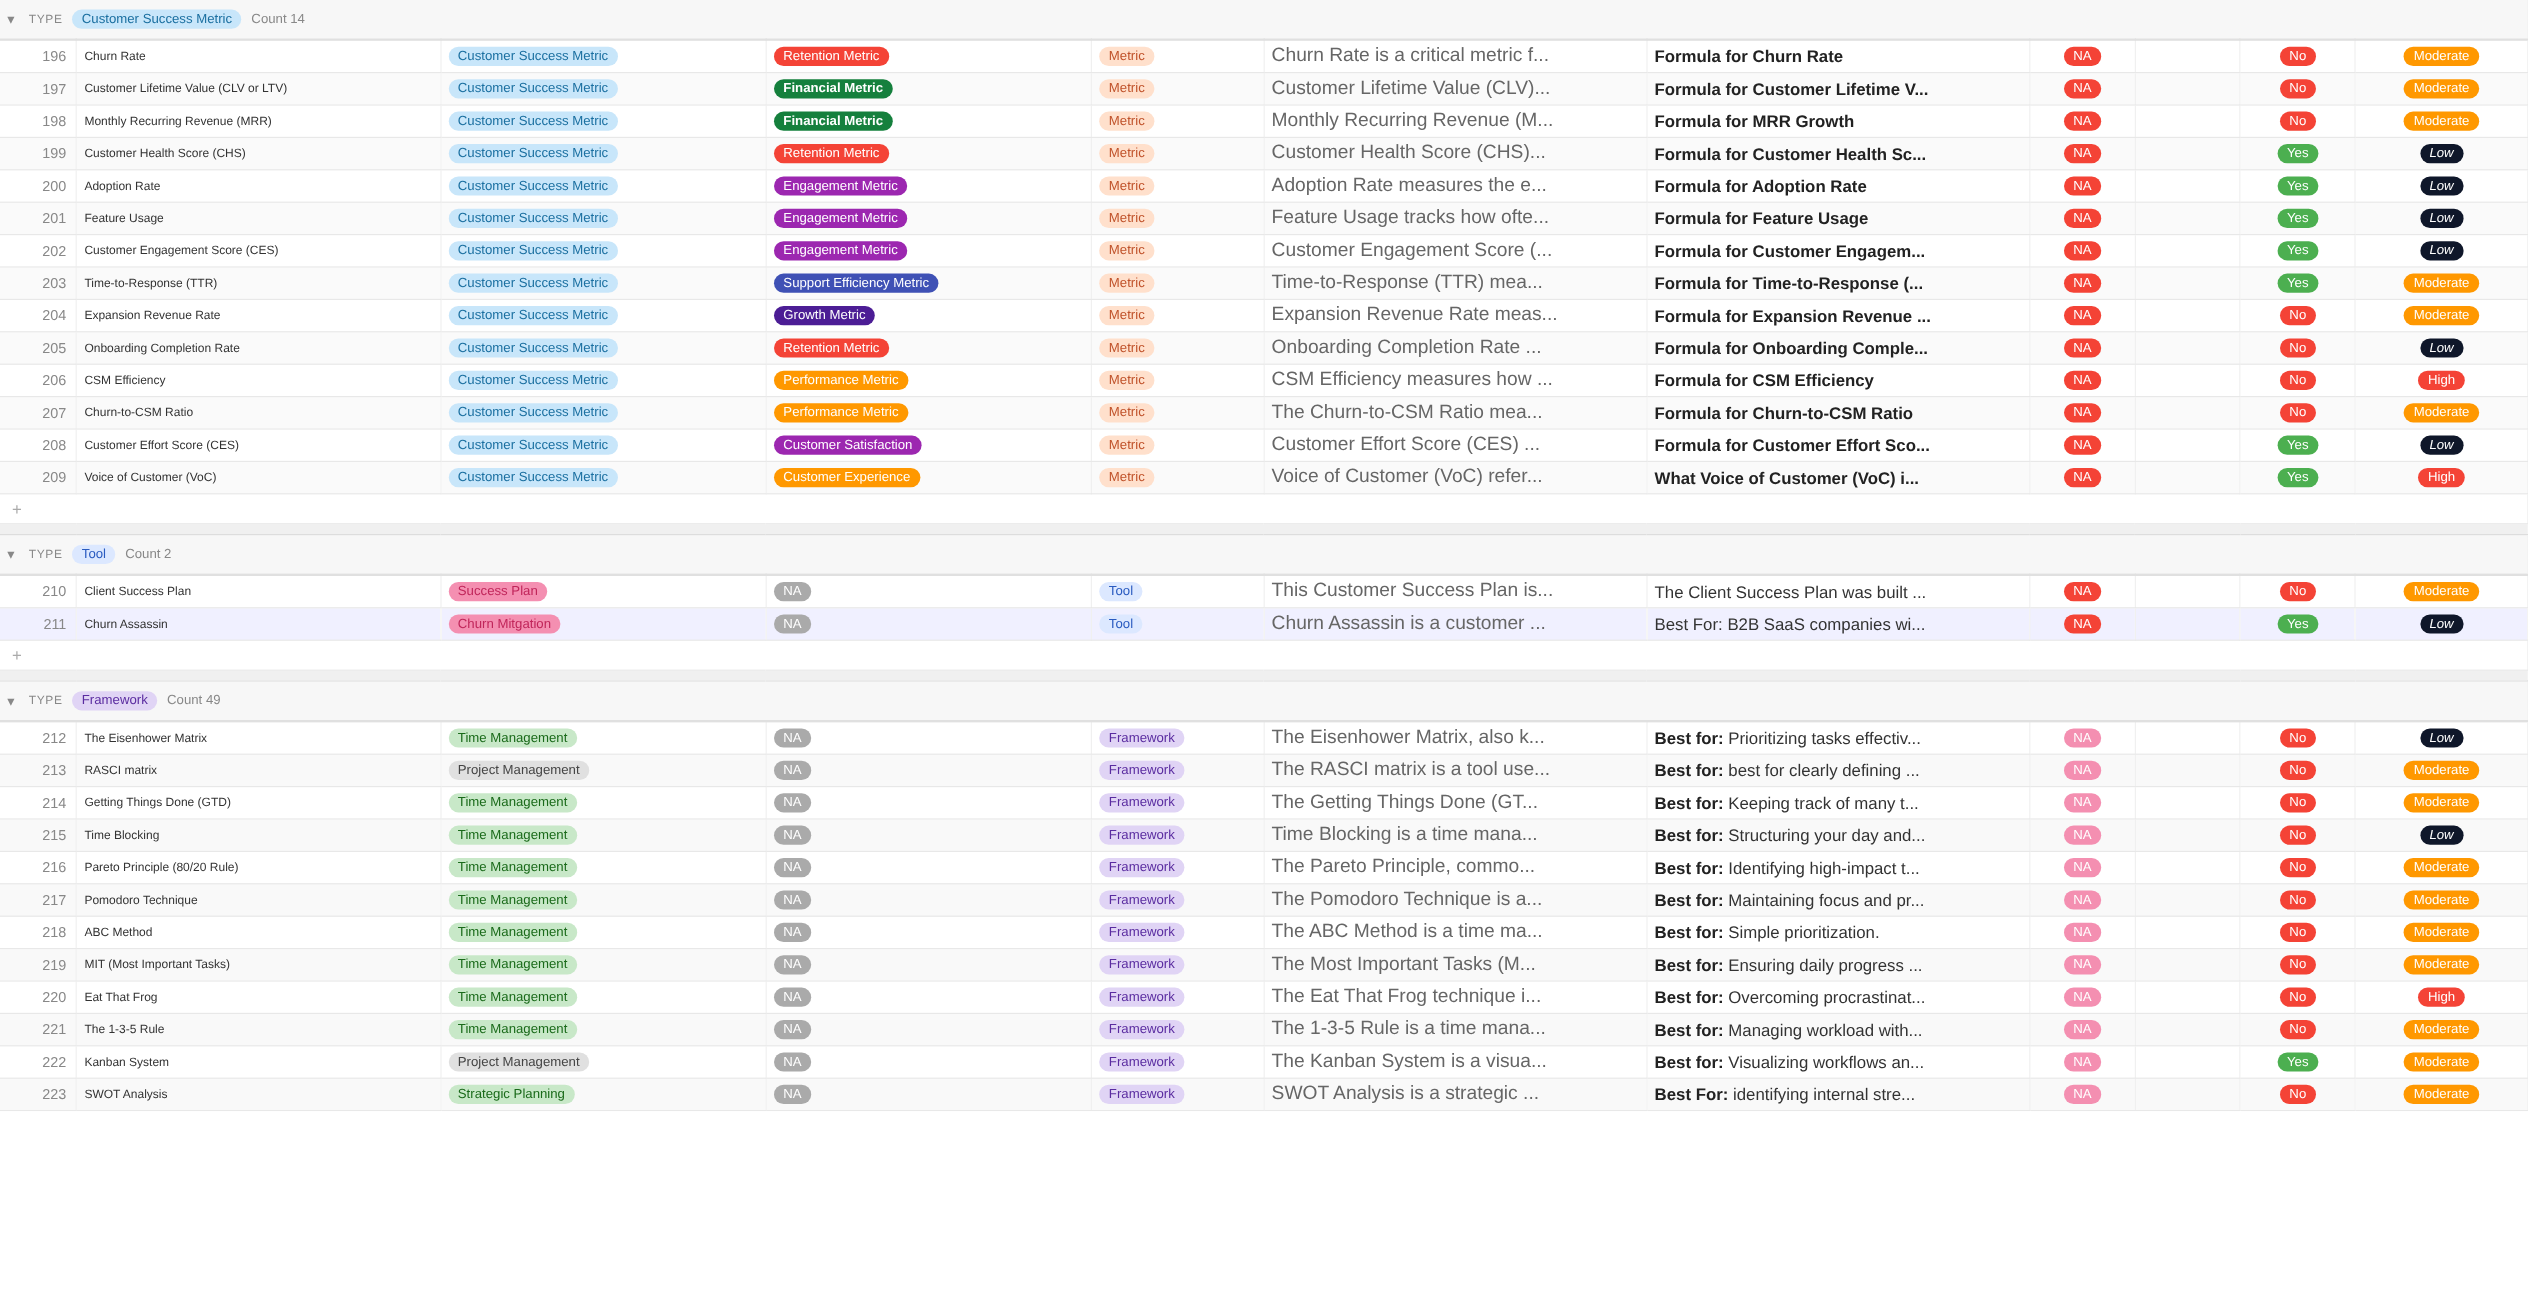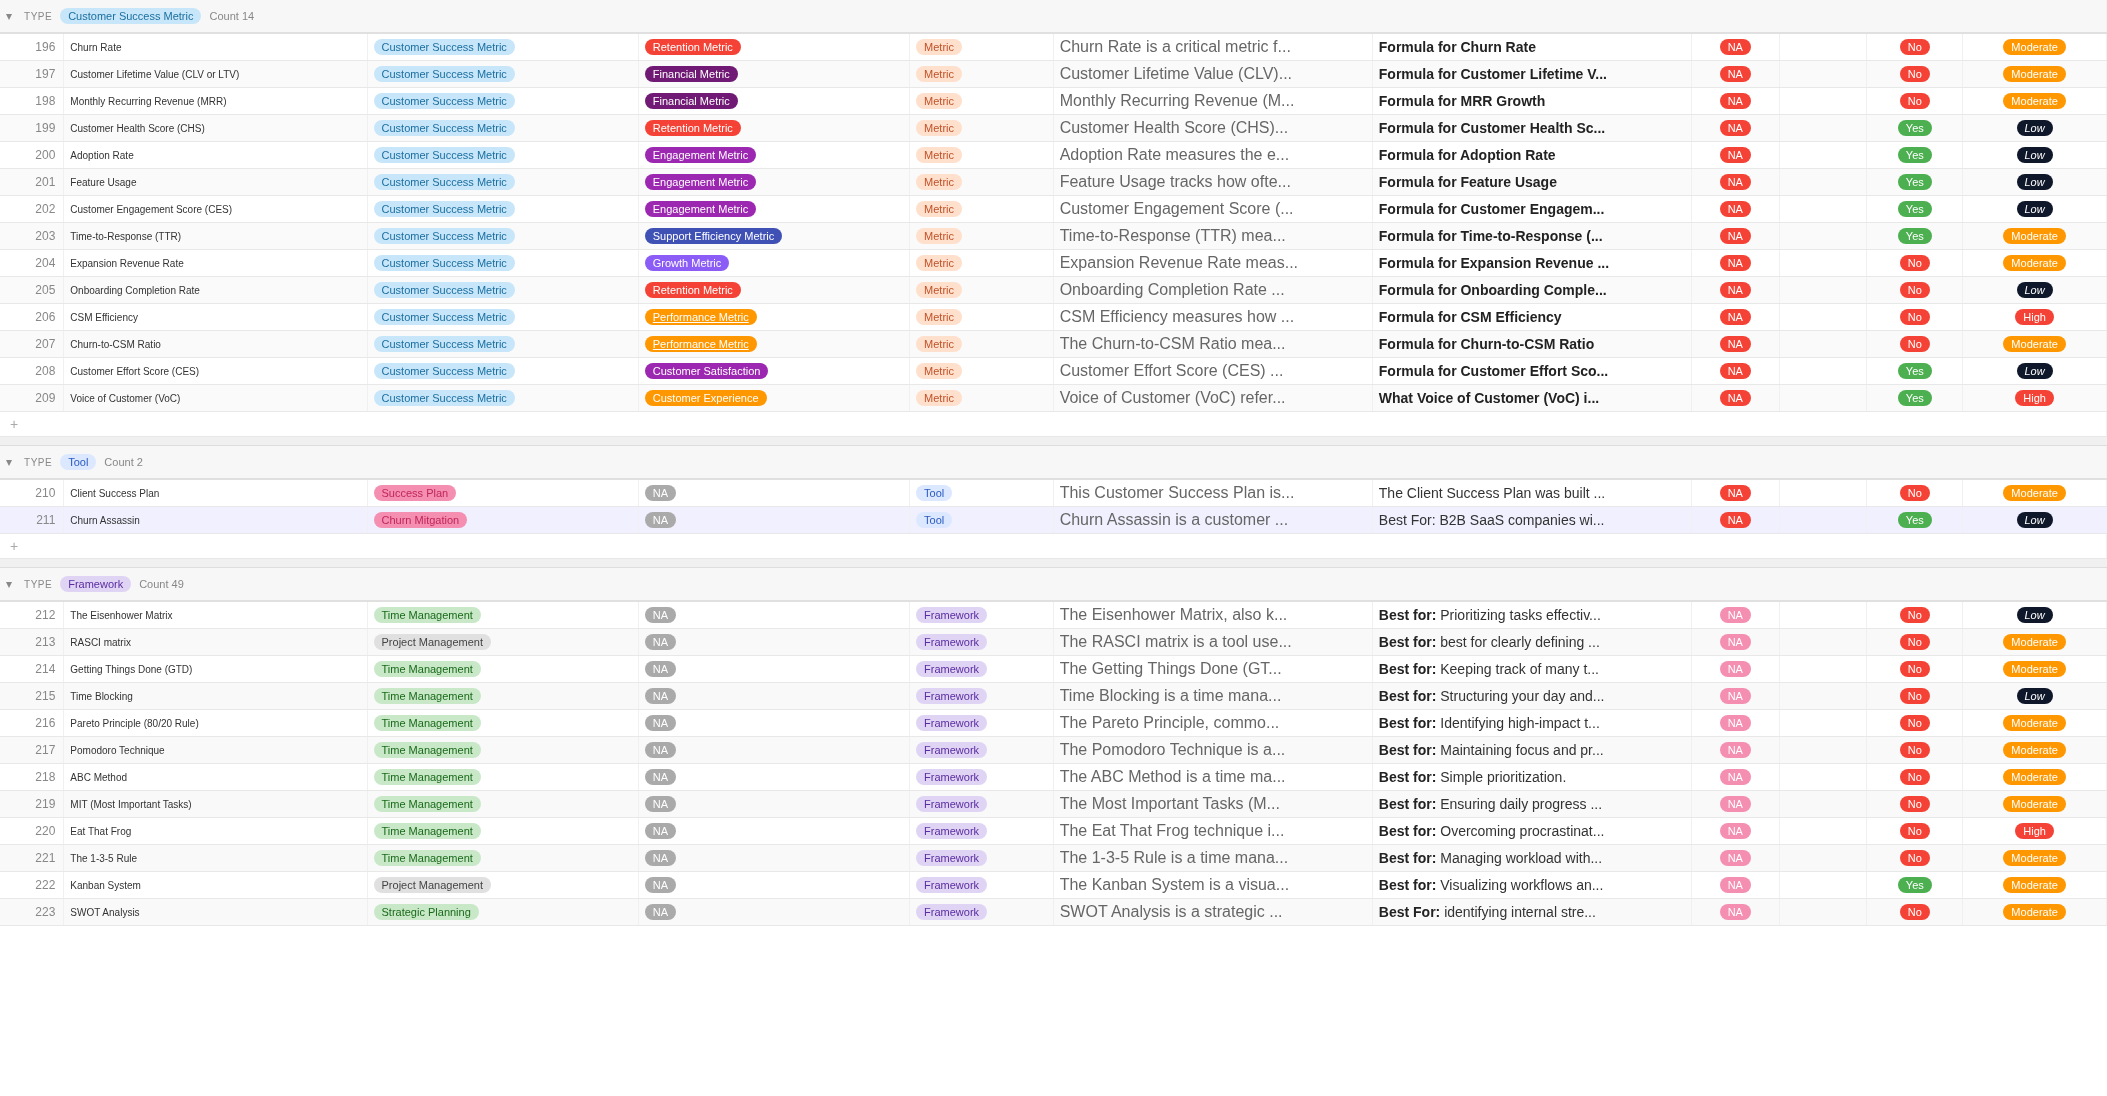--- a/index.html
+++ b/index.html
@@ -27,25 +27,25 @@
       display: inline-block;
       padding: 2px 8px;
       border-radius: 10px;
       font-size: 11px;
       font-weight: 500;
       white-space: nowrap;
     }
 
     .badge-csm { background: #c8e6fa; color: #1a6fa0; }
     .badge-retention { background: #f44336; color: #fff; }
-    .badge-financial { background: #701a75; color: #fff; }
+    .badge-financial { background: #15803d; color: #fff; font-weight: bold; }
     .badge-engagement { background: #9c27b0; color: #fff; }
     .badge-support { background: #3f51b5; color: #fff; }
-    .badge-growth { background: #8b5cf6; color: #fff; }
-    .badge-performance { background: #ff9800; color: #fff; text-decoration: underline; }
+    .badge-growth { background: #4c1d95; color: #fff; }
+    .badge-performance { background: #ff9800; color: #fff; }
     .badge-cust-sat { background: #9c27b0; color: #fff; }
     .badge-cust-exp { background: #ff9800; color: #fff; }
 
     .badge-metric { background: #ffe0cc; color: #c0522a; }
     .badge-tool { background: #dce8ff; color: #2a5bc0; }
     .badge-framework { background: #e0d4f5; color: #5a2ca0; }
 
     .badge-na-red { background: #f44336; color: #fff; }
     .badge-na-gray { background: #aaa; color: #fff; }
     .badge-na-pink { background: #f48fb1; color: #fff; }

